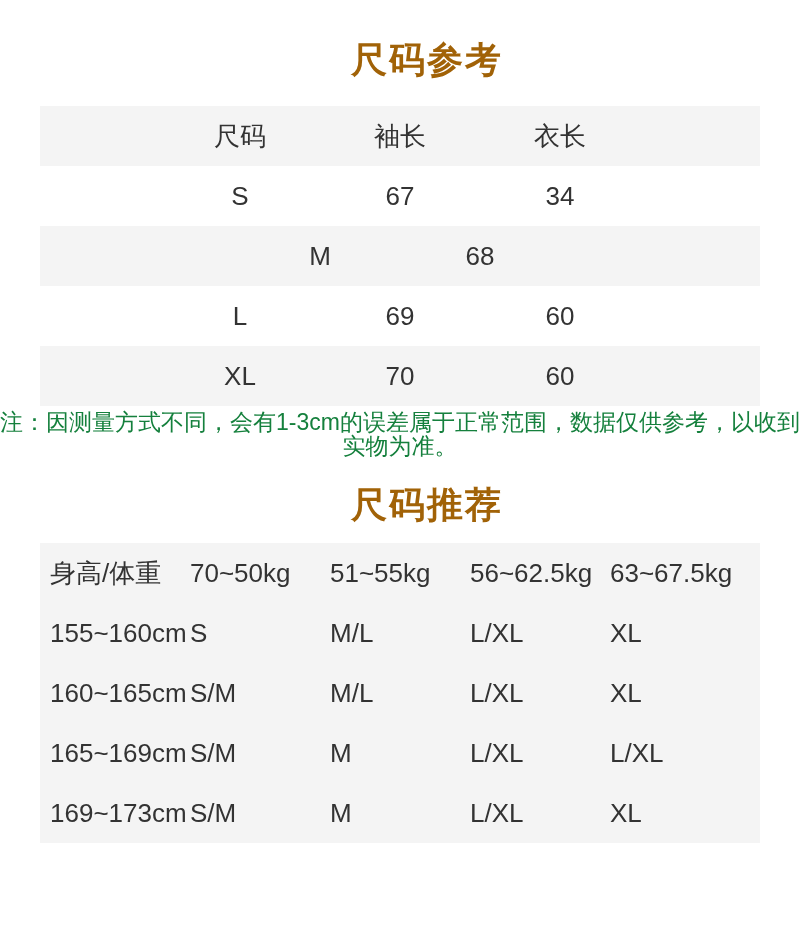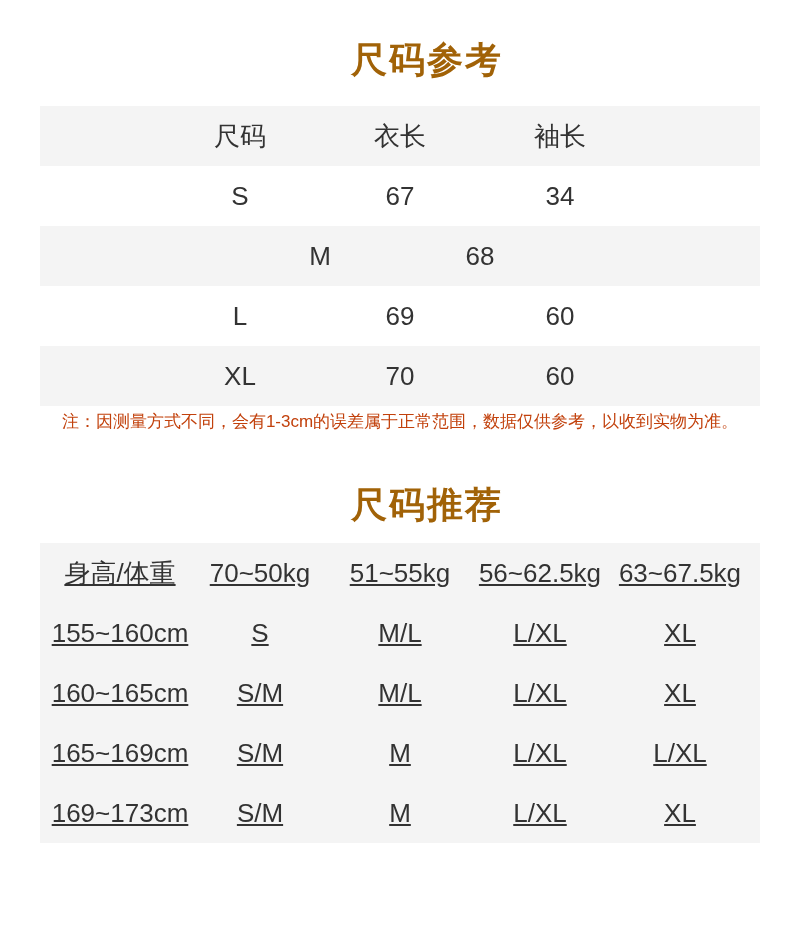--- a/index.html
+++ b/index.html
@@ -34,48 +34,48 @@
   .table-ref{top:106px;}
   .table-rec{top:543px;background:#f4f4f4;}
   .trow{
     display:flex;
     align-items:center;
     height:60px;
   }
   .table-ref .trow{justify-content:center;}
   .table-ref .tcell{width:160px;text-align:center;}
   .table-rec .trow{padding:0 10px;}
-  .table-rec .tcell{width:140px;text-align:center;text-decoration:underline;}
+  .table-rec .tcell{width:140px;}
   .stripe{background:#f4f4f4;}
   .cn{font-size:26px;}
   .num{font-size:26px;}
   .note{
     position:absolute;
     left:0;
     width:100%;
     text-align:center;
-    font-size:17px;
+    font-size:23px;
     line-height:24px;
-    color:#c2410c;
+    color:#15803d;
   }
   .note-ref{top:410px;}
   .note-rec{top:853px;}
 </style>
 </head>
 <body>
 
 <div id="page">
 
   <div class="page-title title-ref">尺码参考</div>
 
   <div class="size-table table-ref">
     <div class="trow stripe">
       <div class="tcell cn">尺码</div>
+      <div class="tcell cn">袖长</div>
       <div class="tcell cn">衣长</div>
-      <div class="tcell cn">袖长</div>
     </div>
     <div class="trow">
       <div class="tcell num">S</div>
       <div class="tcell num">67</div>
       <div class="tcell num">34</div>
     </div>
     <div class="trow stripe">
       <div class="tcell num">M</div>
       <div class="tcell num">68</div>
     </div>

